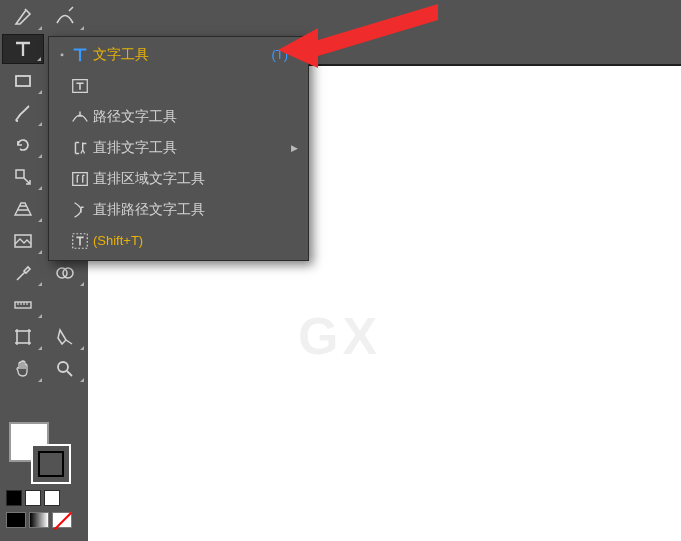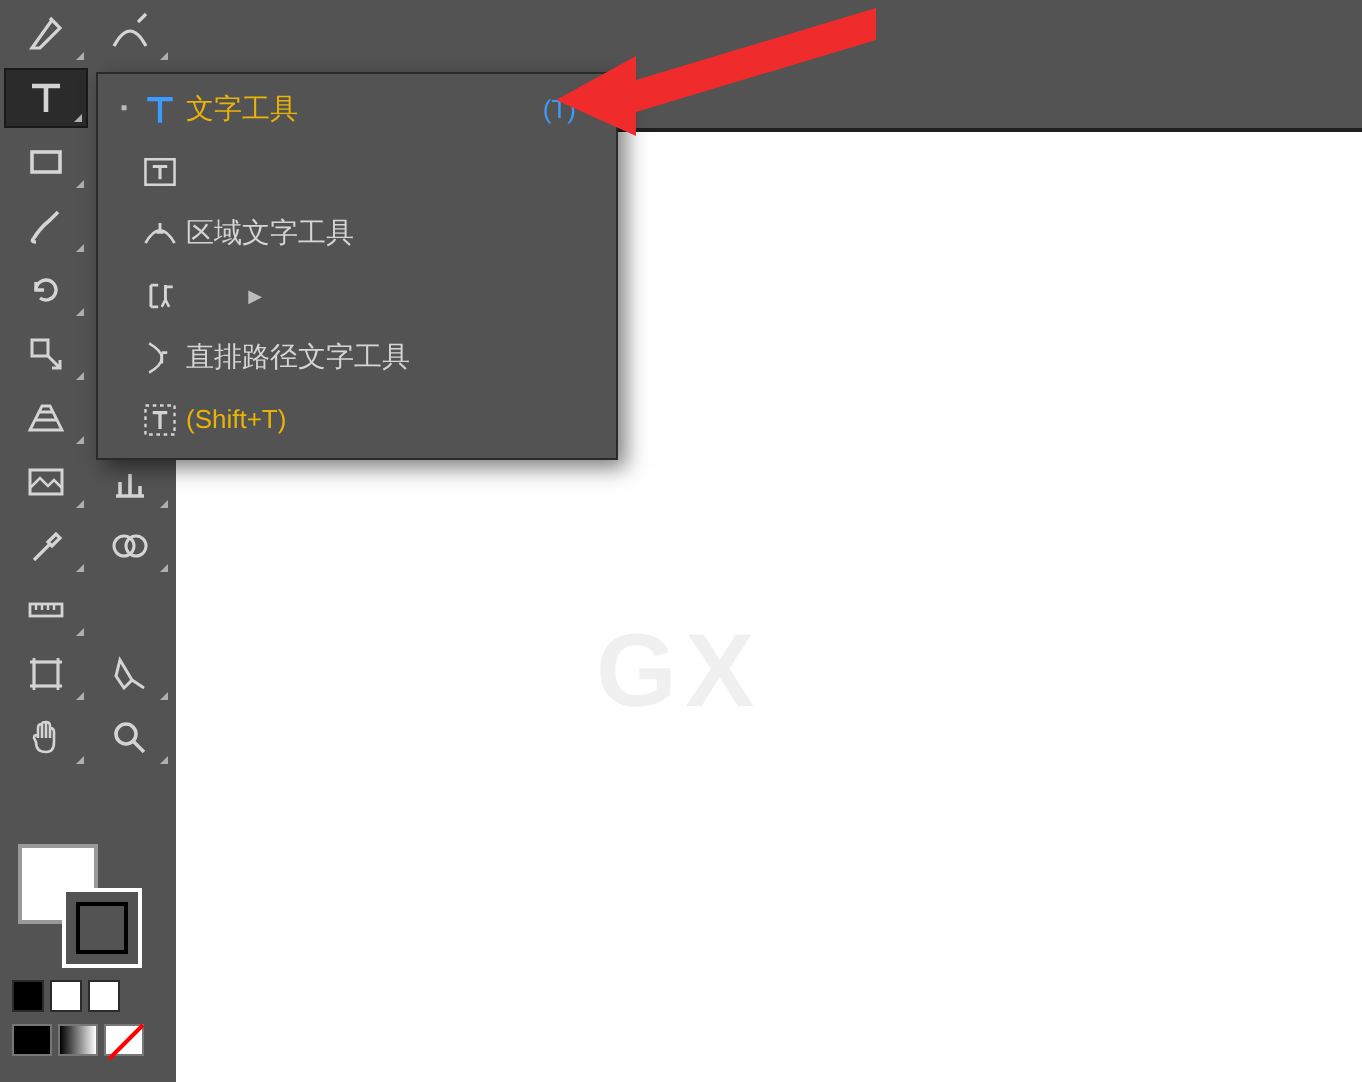--- a/index.html
+++ b/index.html
@@ -375,33 +375,45 @@
       <span class="fi-short"></span>
       <span class="fi-arrow"></span>
     </div>
     <div class="fly-item">
       <span class="dot"></span>
       <span class="fi-icon">
         <svg width="20" height="20" viewBox="0 0 22 22">
           <use href="#i-path-type"></use>
         </svg>
       </span>
-      <span class="fi-label">区域文字工具</span>
+      <span class="fi-label">路径文字工具</span>
       <span class="fi-short"></span>
       <span class="fi-arrow"></span>
     </div>
     <div class="fly-item">
       <span class="dot"></span>
       <span class="fi-icon">
         <svg width="20" height="20" viewBox="0 0 22 22">
           <use href="#i-vertical-type"></use>
         </svg>
       </span>
+      <span class="fi-label">直排文字工具</span>
       <span class="fi-short"></span>
       <span class="fi-arrow">▶</span>
+    </div>
+    <div class="fly-item">
+      <span class="dot"></span>
+      <span class="fi-icon">
+        <svg width="20" height="20" viewBox="0 0 22 22">
+          <use href="#i-vertical-area-type"></use>
+        </svg>
+      </span>
+      <span class="fi-label">直排区域文字工具</span>
+      <span class="fi-short"></span>
+      <span class="fi-arrow"></span>
     </div>
     <div class="fly-item">
       <span class="dot"></span>
       <span class="fi-icon">
         <svg width="20" height="20" viewBox="0 0 22 22">
           <use href="#i-vertical-path-type"></use>
         </svg>
       </span>
       <span class="fi-label">直排路径文字工具</span>
       <span class="fi-short"></span>

